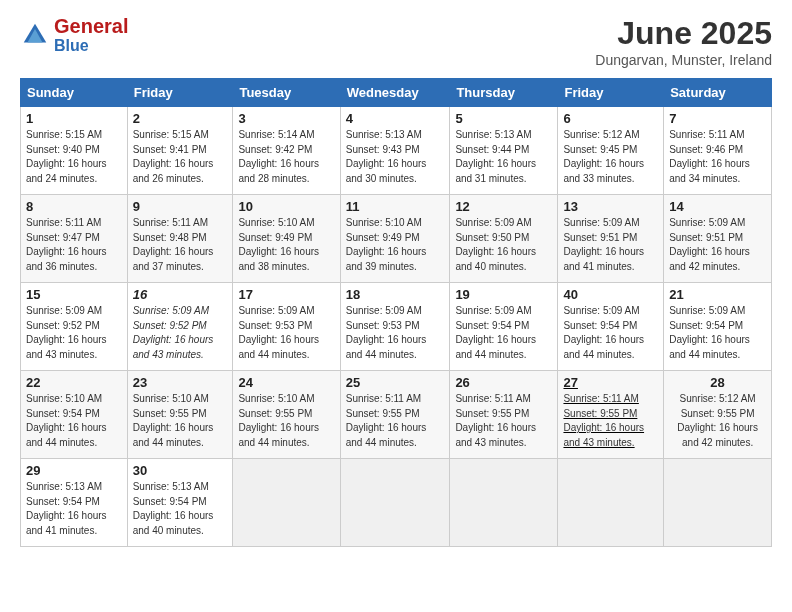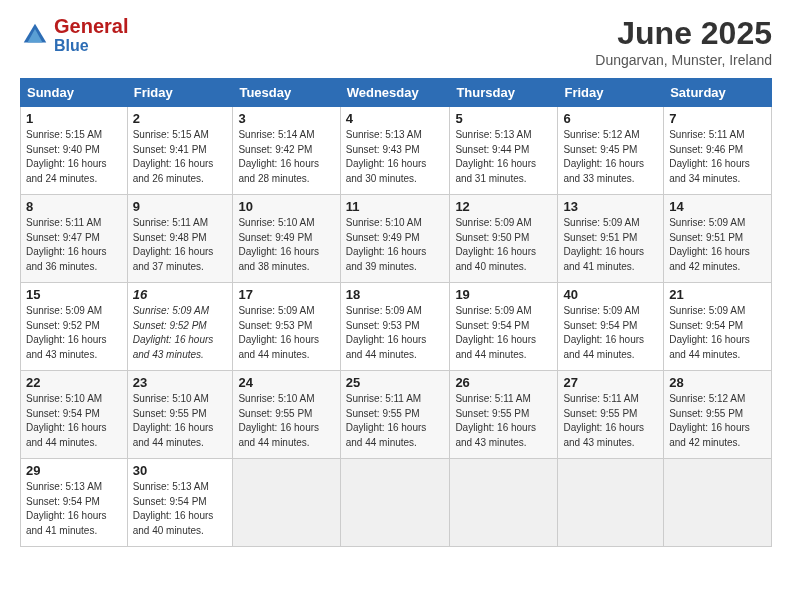--- a/index.html
+++ b/index.html
@@ -240,25 +240,25 @@
             <div class="day-info">Sunrise: 5:10 AM<br>Sunset: 9:55 PM<br>Daylight: 16 hours<br>and 44 minutes.</div>
           </td>
           <td style="background: rgb(247, 247, 247); margin-left: 48px;">
             <span class="day-num">25</span>
             <div class="day-info">Sunrise: 5:11 AM<br>Sunset: 9:55 PM<br>Daylight: 16 hours<br>and 44 minutes.</div>
           </td>
           <td style="background: rgb(247, 247, 247);">
             <span class="day-num">26</span>
             <div class="day-info">Sunrise: 5:11 AM<br>Sunset: 9:55 PM<br>Daylight: 16 hours<br>and 43 minutes.</div>
           </td>
-          <td style="background: rgb(247, 247, 247);">
+          <td style="background: rgb(247, 247, 247); text-decoration: underline;">
             <span class="day-num">27</span>
             <div class="day-info">Sunrise: 5:11 AM<br>Sunset: 9:55 PM<br>Daylight: 16 hours<br>and 43 minutes.</div>
           </td>
-          <td style="background: rgb(247, 247, 247);">
+          <td style="background: rgb(247, 247, 247); text-align: center;">
             <span class="day-num">28</span>
             <div class="day-info">Sunrise: 5:12 AM<br>Sunset: 9:55 PM<br>Daylight: 16 hours<br>and 42 minutes.</div>
           </td>
         </tr>
         <tr>
           <td style="background: rgb(255, 255, 255); margin-left: 40px;">
             <span class="day-num">29</span>
             <div class="day-info">Sunrise: 5:13 AM<br>Sunset: 9:54 PM<br>Daylight: 16 hours<br>and 41 minutes.</div>
           </td>
           <td style="background: rgb(255, 255, 255);">

